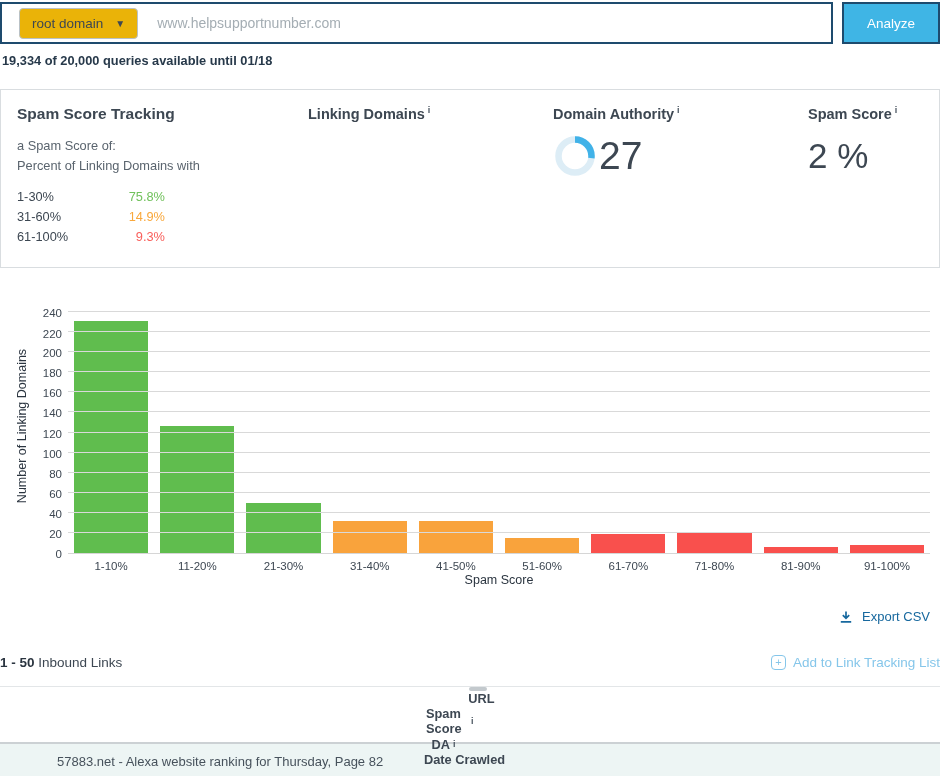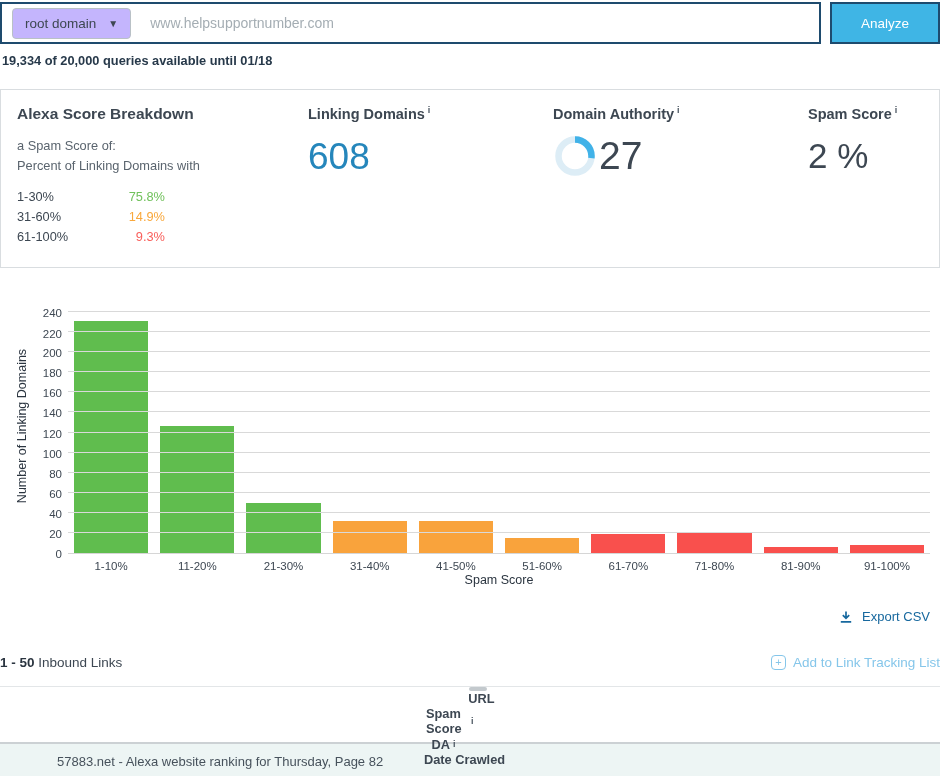--- a/index.html
+++ b/index.html
@@ -2,26 +2,26 @@
 <html><head>
 <meta charset="utf-8">
 <style>
   * { margin:0; padding:0; box-sizing:border-box; }
   html,body { width:940px; height:776px; overflow:hidden; background:#fff;
     font-family:"Liberation Sans", sans-serif; color:#3d4752; }
 
   
   .search-row { display:flex; margin-top:2px; height:42px; }
   .search-box { flex:1; border:2px solid #1e4b6e; background:#fff; display:flex; align-items:center; }
-  .scope-dd { margin-left:10px; border:1px solid #b9c1c6; border-radius:4px; background:#c4b5fd;
+  .scope-dd { margin-left:17px; border:1px solid #b9c1c6; border-radius:4px; background:#eab308;
     padding:7px 12px; display:flex; align-items:center; gap:12px; font-size:13.5px; color:#3d4752; cursor:pointer; }
   .scope-dd .chev { font-size:10px; color:#3d4752; }
   .url-input { border:none; outline:none; flex:1; margin-left:19px; font-size:14px; color:#701a75; }
   .url-input::placeholder { color:#a4adb3; }
-  .analyze-btn { width:110px; margin-left:9px; background:#3fb5e5; border:2px solid #1e4b6e;
+  .analyze-btn { width:98px; margin-left:9px; background:#3fb5e5; border:2px solid #1e4b6e;
     color:#fff; font-size:13.5px; font-family:inherit; cursor:pointer; }
 
   .quota { margin:9px 0 0 2px; font-size:12.8px; font-weight:bold; color:#27394a; }
 
   
   .panel { margin-top:21px; border:1px solid #d9dde0; background:#fff; padding:15px 16px 20px 16px;
     display:flex; min-height:172px; }
   .col-breakdown { width:291px; }
   .col-ld { width:245px; }
   .col-da { width:255px; }
@@ -93,21 +93,21 @@
     </div>
     <input class="url-input" type="text" placeholder="www.helpsupportnumber.com" style="">
   </div>
   <button class="analyze-btn">Analyze</button>
 </div>
 
 <div class="quota">19,334 of 20,000 queries available until 01/18</div>
 
 <div class="panel">
   <div class="col-breakdown">
-    <h2>Alexa Score Breakdown</h2>
+    <h2>Spam Score Tracking</h2>
     <div class="bd-sub">
       <div>a Spam Score of:</div>
       <div>Percent of Linking Domains with</div>
     </div>
     <div class="bd-rows" id="bd-rows">
         <div class="bd-row">
           <span class="lbl">1-30%</span>
           <span class="val" style="color: rgb(113, 193, 92);">75.8%</span>
         </div>
         <div class="bd-row">
@@ -115,21 +115,20 @@
           <span class="val" style="color: rgb(249, 168, 60);">14.9%</span>
         </div>
         <div class="bd-row">
           <span class="lbl">61-100%</span>
           <span class="val" style="color: rgb(249, 96, 92);">9.3%</span>
         </div>
       </div>
   </div>
   <div class="col-ld">
     <h3><span>Linking Domains</span><span class="info-sup">i</span></h3>
-    <div class="big-num">608</div>
   </div>
   <div class="col-da">
     <h3><span>Domain Authority</span><span class="info-sup">i</span></h3>
     <div class="da-wrap">
       <svg id="da-gauge" width="44" height="44" viewBox="0 0 44 44">
         <circle cx="22" cy="22" r="16.5" fill="none" stroke-width="6.5" id="da-track" stroke="#ddedf6"></circle>
         <circle cx="22" cy="22" r="16.5" fill="none" stroke-width="6.5" id="da-arc" transform="rotate(-90 22 22)" stroke-linecap="butt" stroke="#41b2e8" stroke-dasharray="27.99159054348506 103.67255756846318"></circle>
       </svg>
       <div class="da-num">27</div>
     </div>

